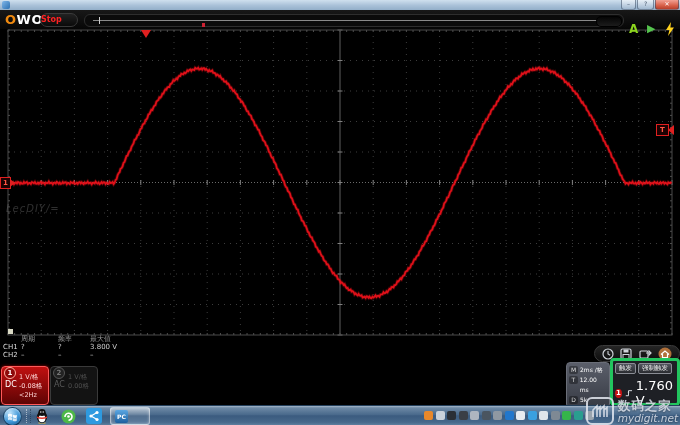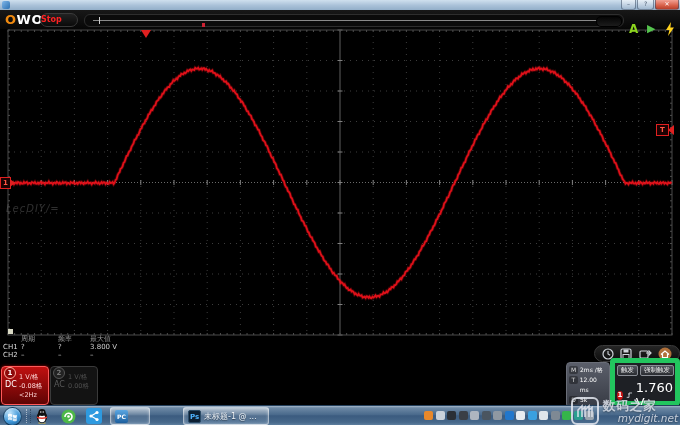--- a/index.html
+++ b/index.html
@@ -84,21 +84,21 @@
   
   .info-panel{position:absolute;left:566px;top:362px;width:44px;height:46px;z-index:4;
     background:linear-gradient(180deg,rgba(96,100,112,.95),rgba(58,62,72,.95));
     border:1px solid #6a6e78;border-radius:4px;padding:2px 2px;box-sizing:border-box;}
   .info-panel .irow{display:flex;font-size:6px;line-height:10px;color:#fff;}
   .info-panel .il{width:9px;text-align:center;background:rgba(0,0,0,.35);border-radius:2px;
     margin-right:2px;height:8px;line-height:8px;margin-top:1px;color:#ddd;}
 
   
   .trig-panel{position:absolute;left:610px;top:358px;width:70px;height:48px;z-index:4;
-    background:#1e2025;border:5px solid #22c55e;border-radius:4px;box-sizing:border-box;padding:2px;}
+    background:#1e2025;border:3px solid #22c55e;border-radius:4px;box-sizing:border-box;padding:2px;}
   .trig-btns{display:flex;gap:2px;}
   .tbtn{font-size:6.5px;line-height:9px;color:#f0f0f0;padding:0 3px;border:1px solid #8a8d95;
     border-radius:2px;background:linear-gradient(180deg,#52555e,#2a2c31);white-space:nowrap;}
   .trig-info{display:flex;align-items:center;gap:3px;margin-top:4px;}
   .tsrc{width:9px;height:9px;border-radius:50%;background:#c81414;color:#fff;font-size:7px;
     font-weight:bold;text-align:center;line-height:9px;}
   .tlevel{font-size:13px;color:#fff;}
 
   
   .taskbar{position:absolute;left:0;top:405px;width:680px;height:20px;z-index:10;
@@ -121,21 +121,21 @@
   .ps-label{font-size:8px;color:#eef3f8;text-shadow:0 1px 1px rgba(0,0,0,.45);white-space:nowrap;}
   .tray{position:absolute;left:424px;top:5px;display:flex;gap:2.5px;align-items:center;}
   .tray .ti{width:9px;height:9px;border-radius:2px;font-size:6px;line-height:9px;text-align:center;color:#fff;}
 
   
   .wm{position:absolute;right:2px;bottom:0px;z-index:20;display:flex;align-items:center;gap:4px;
     color:rgba(228,232,240,.82);text-shadow:0 1px 2px rgba(20,30,40,.5);}
   .wm-logo{width:24px;height:24px;border:2px solid rgba(228,232,240,.85);border-radius:6px;
     display:flex;align-items:center;justify-content:center;}
   .wm-title{font-size:12.5px;font-weight:bold;letter-spacing:1px;line-height:14px;}
-  .wm-url{font-size:10.5px;font-style:italic;line-height:11px;margin-left:15px;}
+  .wm-url{font-size:10.5px;font-style:italic;line-height:11px;}
 </style>
 </head>
 <body>
 
 <svg id="scope-svg" width="680" height="425">
     <rect x="0" y="29" width="680" height="376" fill="#000"></rect>
     <line x1="41.2" y1="30" x2="41.2" y2="335" stroke="#3c3c3c" stroke-width="1" stroke-dasharray="1 5"></line>
     <line x1="74.4" y1="30" x2="74.4" y2="335" stroke="#3c3c3c" stroke-width="1" stroke-dasharray="1 5"></line>
     <line x1="107.60000000000001" y1="30" x2="107.60000000000001" y2="335" stroke="#3c3c3c" stroke-width="1" stroke-dasharray="1 5"></line>
     <line x1="140.8" y1="30" x2="140.8" y2="335" stroke="#3c3c3c" stroke-width="1" stroke-dasharray="1 5"></line>
@@ -663,24 +663,20 @@
       <rect x="0" y="0" width="16" height="16" rx="3" fill="#2e9ae0"></rect>
       <circle cx="5" cy="8" r="1.6" fill="#fff"></circle>
         <circle cx="11" cy="4.5" r="1.6" fill="#fff"></circle>
         <circle cx="11" cy="11.5" r="1.6" fill="#fff"></circle>
       <path d="M5 8 L11 4.5 M5 8 L11 11.5" stroke="#fff" stroke-width="1.2"></path>
     </svg>
   </div>
   <div class="tb-btn" style="left:110px;width:40px;">
     <span class="pc-ic">PC</span>
   </div>
-  <div class="tb-btn" style="left:183px;width:86px;">
-    <span class="ps-ic">Ps</span>
-    <span class="ps-label">未标题-1 @ ...</span>
-  </div>
   <div class="tray" id="tray">
       <div class="ti" style="background: rgb(232, 136, 42);"></div>
       <div class="ti" style="background: rgb(201, 209, 218);"></div>
       <div class="ti" style="background: rgb(42, 47, 54);"></div>
       <div class="ti" style="background: rgb(58, 63, 70);"></div>
       <div class="ti" style="background: rgb(174, 182, 192);"></div>
       <div class="ti" style="background: rgb(74, 85, 96);"></div>
       <div class="ti" style="background: rgb(143, 152, 162);"></div>
       <div class="ti" style="background: rgb(34, 119, 204);"></div>
       <div class="ti" style="background: rgb(232, 236, 240);"></div>

